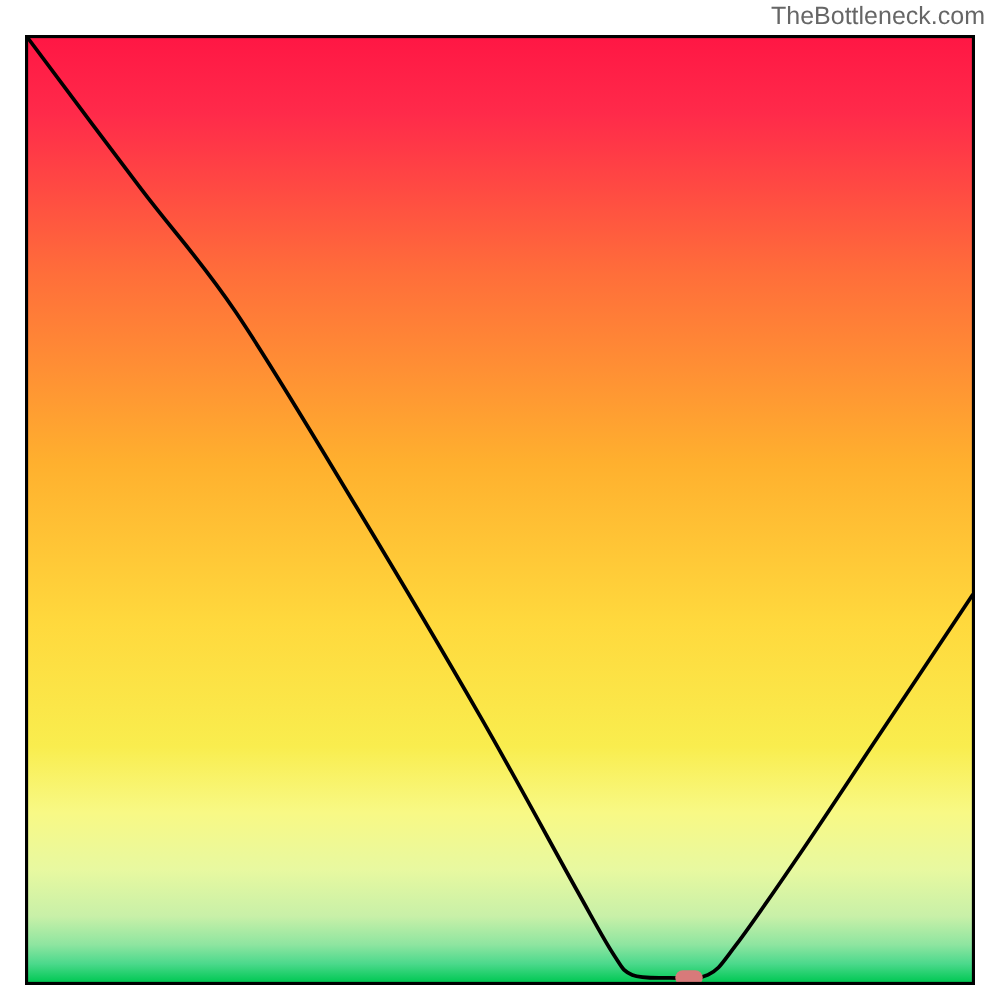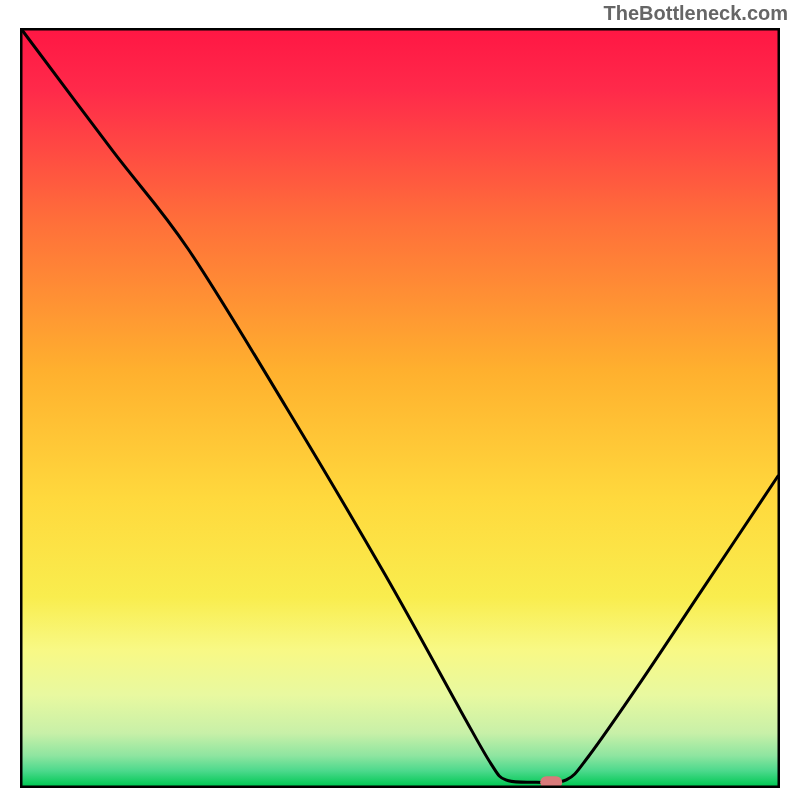--- a/index.html
+++ b/index.html
@@ -1,18 +1,18 @@
 <!DOCTYPE html>
 <html><head>
 <meta charset="utf-8">
 <style>
   * { margin: 0; padding: 0; box-sizing: border-box; }
   body { width: 800px; height: 800px; overflow: hidden; background: #fff; }
   .container { position: relative; width: 800px; height: 800px; }
-  .watermark { position: absolute; top: 2px; right: 12px; font-family: Arial, sans-serif; font-size: 20px; font-weight: bold; color: #666; z-index: 10; }
+  .watermark { position: absolute; top: 2px; right: 12px; font-family: Arial, sans-serif; font-size: 20px; font-weight: normal; color: #666; z-index: 10; }
   .chart-area { position: absolute; left: 20px; top: 28px; width: 760px; height: 760px; }
   svg { display: block; }
 </style>
 </head>
 <body>
 
 <div class="container">
   <div class="watermark">TheBottleneck.com</div>
   <div class="chart-area">
     <svg id="chart-svg" width="760" height="760" viewBox="0 0 760 760">

